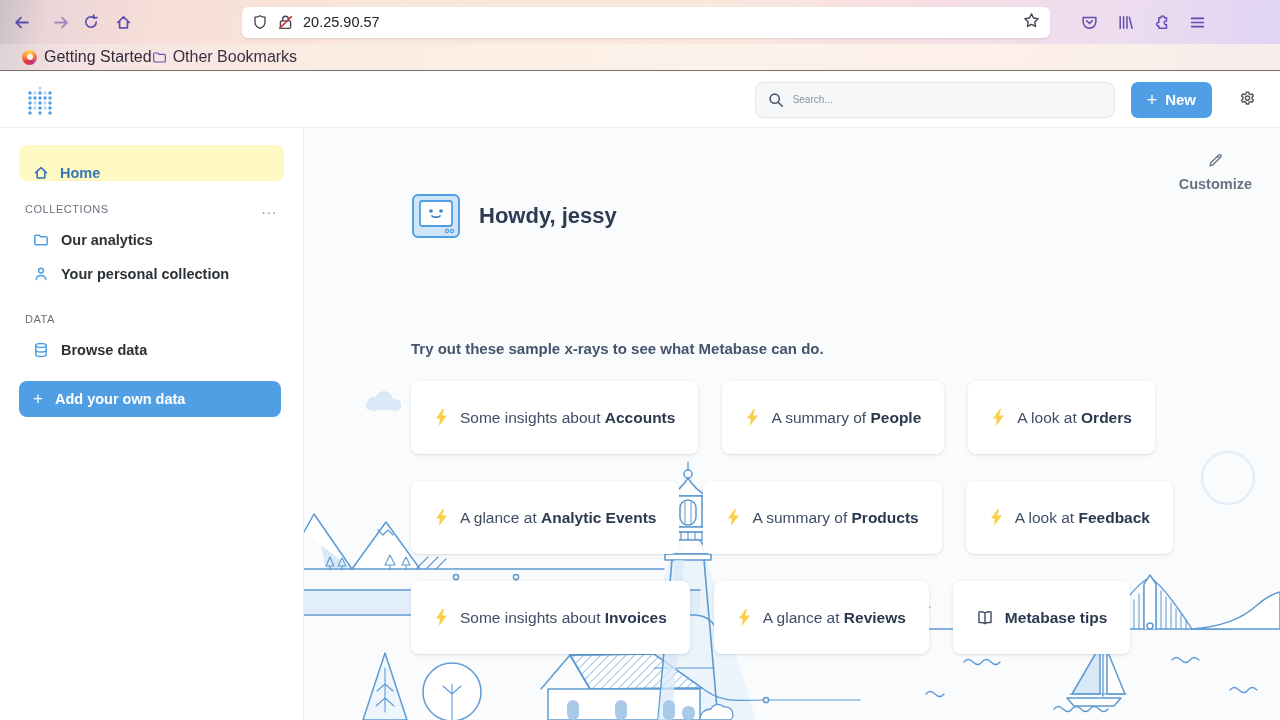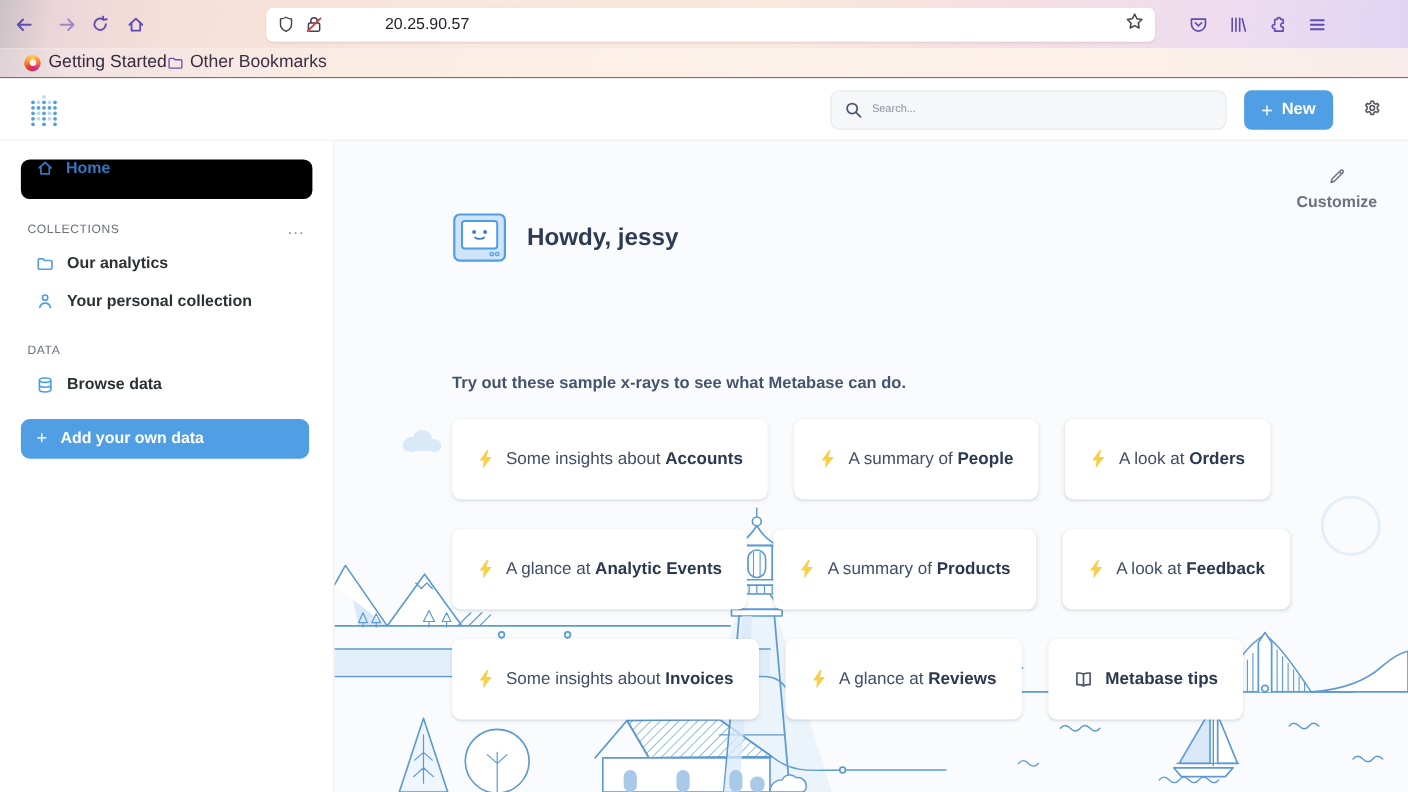--- a/index.html
+++ b/index.html
@@ -20,21 +20,21 @@
     padding:0 10px 0 12px; font-size:16px; color:#332b3a;
   }
   .navbtn { width:30px; height:30px; display:flex; align-items:center; justify-content:center; border-radius:4px; color:#5e4db2; flex:0 0 auto; }
   .navbtn.dim { opacity:.55; }
   .bback{ margin-left:6px; } .bfwd{ margin-left:10px; } .breload{ margin-left:0px; } .bhome{ margin-left:2px; }
   .urlbar {
     margin-left:104px; width:808px; height:31px; background:#fff; border-radius:6px;
     display:flex; align-items:center; padding:0 10px; box-shadow:0 1px 2px rgba(60,40,80,.12);
   }
   .urlbar .sec { color:#45414e; display:flex; align-items:center; margin-right:9px; }
-  .urltext { flex:1; font-size:14.5px; color:#23202b;margin-left:47px; }
+  .urltext { flex:1; font-size:14.5px; color:#23202b; }
   .ustar { color:#45414e; }
   .bright { display:flex; align-items:center; margin-left:24px; gap:6px; color:#6d4fc0; }
   .gsicon { width:15px; height:15px; border-radius:50%;
     background:conic-gradient(from 220deg,#e23b2e,#ff9640,#ffcf48,#ff7a3d,#c22f8e,#e23b2e);
     position:relative; margin-right:7px; flex:0 0 auto;}
   .gsicon::after{ content:""; position:absolute; inset:4px 4px 5px 5px; border-radius:50%; background:#fdf4ec; }
   .bmleft{ display:flex; align-items:center; margin-left:10px; }
   .bmright{ display:flex; align-items:center; gap:6px; color:#3a3044; }
   .bmright svg{ color:#6d4fc0; }
 
@@ -44,21 +44,21 @@
   .mlogo { margin-left:27px; display:flex; }
   .searchbox { margin-left:auto; width:360px; height:36px; background:#f5f7f9; border:1px solid #e2e7ec; border-radius:8px; display:flex; align-items:center; padding:0 12px; gap:9px; }
   .searchbox input { border:none; outline:none; background:transparent; font-size:10px; color:#394452; width:100%; font-family:inherit; }
   .searchbox input::placeholder { color:#8a95a1; }
   .searchbox svg { color:#4c5773; flex:0 0 auto; }
   .newbtn { margin-left:16px; height:36px; padding:0 16px; background:#509ee3; color:#fff; border:none; border-radius:7px; font-size:15px; font-weight:700; display:flex; align-items:center; gap:8px; font-family:inherit; }
   .newbtn .plus { font-size:18px; font-weight:400; line-height:1; }
   .gear { margin:0 14px 0 16px; width:38px; height:38px; display:flex; align-items:center; justify-content:center; color:#54575f; }
 
   .sidebar { position:absolute; top:56px; left:0; width:304px; bottom:0; background:#fff; border-right:1px solid #e8ebef; padding-top:17px; }
-  .homepill { margin:0 19px; height:36px; background:#000000; border-radius:8px; display:flex; align-items:flex-start; gap:11px; padding:0 14px; color:#3576bd; font-size:14.5px; font-weight:700; }
+  .homepill { margin:0 19px; height:36px; background:#fef9c3; border-radius:8px; display:flex; align-items:flex-end; gap:11px; padding:0 14px; color:#3576bd; font-size:14.5px; font-weight:700; }
   .sechead { margin:22px 26px 0 25px; display:flex; justify-content:space-between; align-items:center; }
   .sechead .lbl { font-size:11px; font-weight:400; letter-spacing:.05em; color:#69707c; }
   .sechead .dots { color:#8a919c; font-size:15px; letter-spacing:1px; line-height:0; }
   .sideitem { margin:0 19px; height:34px; display:flex; align-items:center; gap:12px; padding:0 14px; font-size:14.5px; font-weight:700; color:#2b3135; border-radius:8px; }
   .sideitem svg { color:#509ee3; flex:0 0 auto; }
   .sideitem.first { margin-top:8px; }
   .addbtn { margin:14px 19px 0; width:262px; height:36px; background:#509ee3; border:none; border-radius:8px; color:#fff; font-size:14.5px; font-weight:700; display:flex; align-items:center; gap:12px; padding:0 14px; font-family:inherit; }
   .addbtn .plus { font-size:17px; font-weight:400; }
 
   .main { position:absolute; top:56px; left:304px; right:0; bottom:0; overflow:hidden; }

